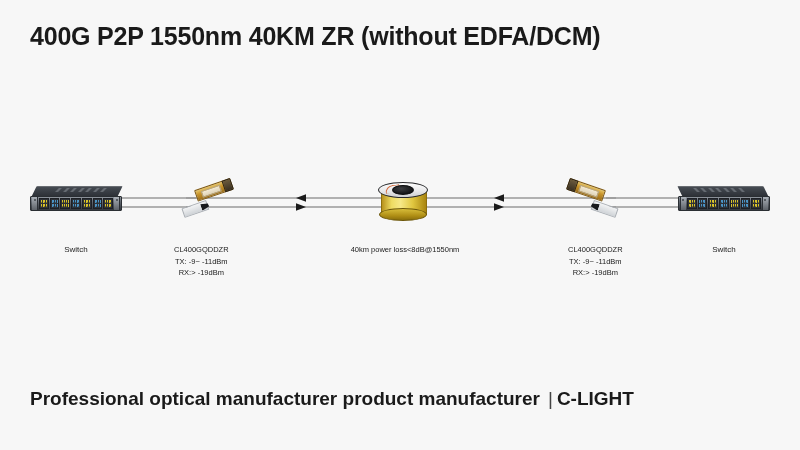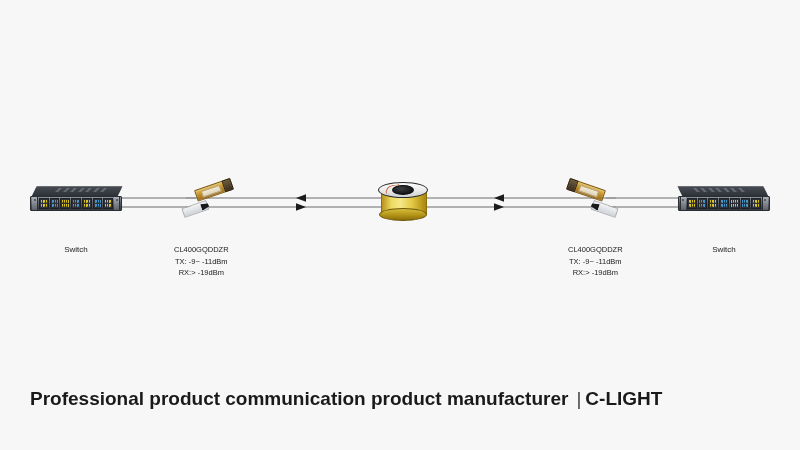--- a/index.html
+++ b/index.html
@@ -303,20 +303,21 @@
   }
   .cap.sw { font-size: 8px; }
   .cap.left-align { text-align: center; }
   .cap .ln { display: block; }
 </style>
 </head>
 <body>
 
 <div class="slide">
 
+  <div class="title">400G P2P 1550nm 40KM ZR (without EDFA/DCM)</div>
 
   <div class="stage">
 
     <svg class="fiber-lines" viewBox="0 0 800 450" width="800" height="450">
 
       <line x1="120" y1="198" x2="196" y2="198" stroke="#9a9a9a" stroke-width="1.4"></line>
       <line x1="120" y1="207" x2="196" y2="207" stroke="#9a9a9a" stroke-width="1.4"></line>
 
       <line x1="186" y1="198" x2="382" y2="198" stroke="#9a9a9a" stroke-width="1.4"></line>
       <line x1="186" y1="207" x2="382" y2="207" stroke="#9a9a9a" stroke-width="1.4"></line>
@@ -475,20 +476,21 @@
     </div>
 
     <div class="spool" style="left:376px; top:179px;">
       <div class="barrel"></div>
       <div class="flange-bottom"></div>
       <div class="flange-top"></div>
       <div class="hub"></div>
       <div class="tail"></div>
     </div>
 
+    <div class="cap" style="left:330px; top:244px; width:150px;">40km power loss&lt;8dB@1550nm</div>
 
     <div class="xcvr flip" style="left:562px; top:188px;">
       <div class="latch">
         <div class="plug"></div>
       </div>
       <div class="body">
         <div class="label"></div>
         <div class="cage"></div>
       </div>
     </div>
@@ -619,16 +621,16 @@
             <i></i>
           </div>
       </div>
     </div>
 
     <div class="cap sw" style="left:694px; top:244px; width:60px;">Switch</div>
 
   </div>
 
   <div class="footer">
-    <span>Professional product communication product manufacturer</span><span class="sep">|</span><span>C-LIGHT</span>
+    <span>Professional optical manufacturer product manufacturer</span><span class="sep">|</span><span>C-LIGHT</span>
   </div>
 
 </div>
 
 </body></html>

